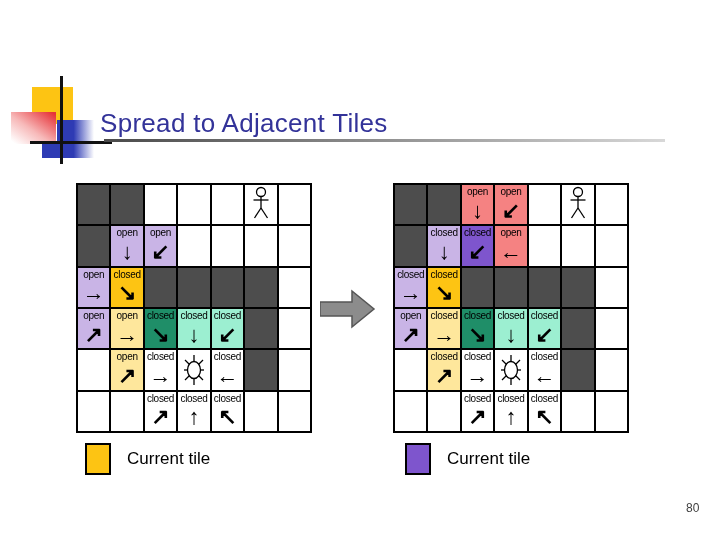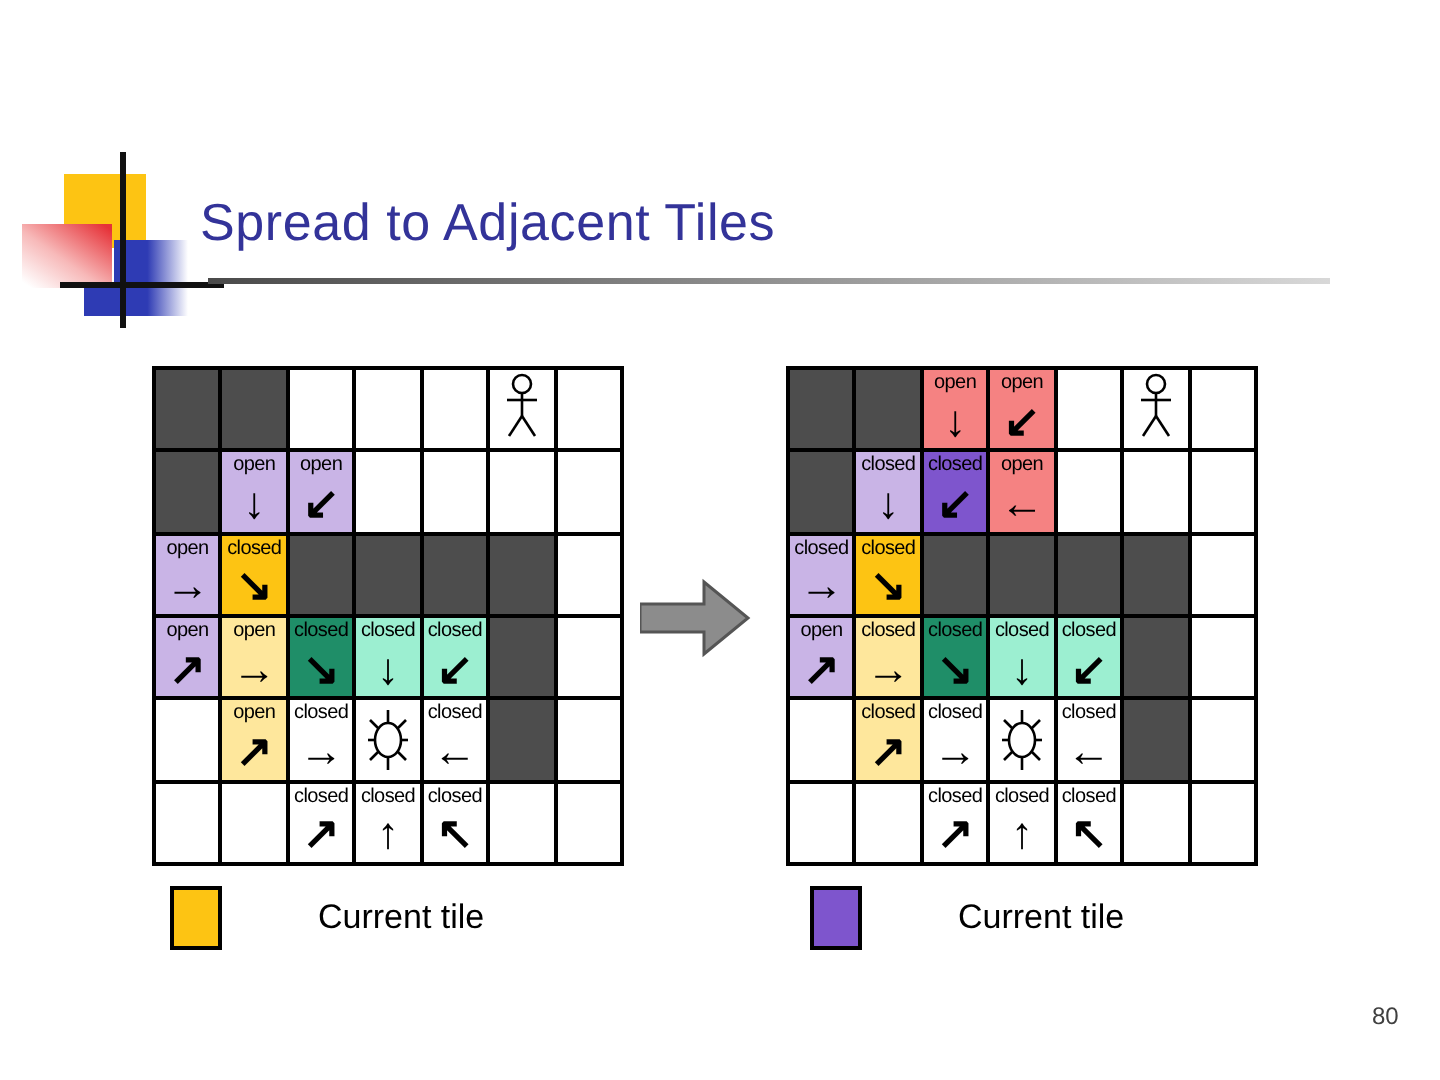--- a/index.html
+++ b/index.html
@@ -14,21 +14,21 @@
   .logo-yellow{position:absolute;left:32px;top:87px;width:41px;height:37px;background:#fdc413;}
   .logo-red{position:absolute;left:11px;top:112px;width:45px;height:32px;
     background:linear-gradient(215deg,#e63238 5%,#f7b9b9 55%,#ffffff 95%);}
   .logo-blue{position:absolute;left:57px;top:120px;width:37px;height:38px;
     background:linear-gradient(to right,#2e3bb4 45%,#ffffff 100%);}
   .logo-blue-small{position:absolute;left:42px;top:144px;width:16px;height:14px;background:#2e3bb4;}
   .logo-vline{position:absolute;left:60px;top:76px;width:3px;height:88px;background:#111;}
   .logo-hline{position:absolute;left:30px;top:141px;width:82px;height:3px;background:#111;}
 
   .title{
-    position:absolute;left:100px;top:96px;margin:0;
+    position:absolute;left:100px;top:108px;margin:0;
     font-size:26px;font-weight:normal;color:var(--title-color,#333399);
     letter-spacing:0.3px;white-space:nowrap;
   }
   .title-rule{position:absolute;left:104px;top:139px;width:561px;height:3px;
     background:linear-gradient(to right,#4a4a4a,#d8d8d8);}
 
   
   .grid{
     position:absolute;width:236px;height:250px;box-sizing:border-box;
     border:2px solid #000;background:#000;
@@ -40,21 +40,21 @@
     overflow:hidden;position:relative;}
   .cell-label{font-size:10px;line-height:11px;padding-top:1px;color:#000;
     white-space:nowrap;letter-spacing:-0.3px;}
   .cell-arrow{flex:1 1 auto;display:flex;align-items:center;justify-content:center;
     width:100%;font-size:22px;font-weight:700;color:#000;line-height:1;}
   .icon-person{margin-top:1px;}
   .icon-goal{margin:auto 0;}
 
   .block-arrow{position:absolute;left:320px;top:287px;}
 
-  .legend{position:absolute;display:flex;align-items:center;gap:32px;}
+  .legend{position:absolute;display:flex;align-items:center;}
   .legend-left{left:85px;top:443px;}
   .legend-right{left:405px;top:443px;}
   .swatch{width:26px;height:32px;border:2px solid #000;box-sizing:border-box;margin-right:16px;}
   .legend-label{font-size:17px;color:#000;}
 
   .page-number{position:absolute;left:686px;top:501px;font-size:12px;color:#404040;}
 </style>
 </head>
 <body>
 

